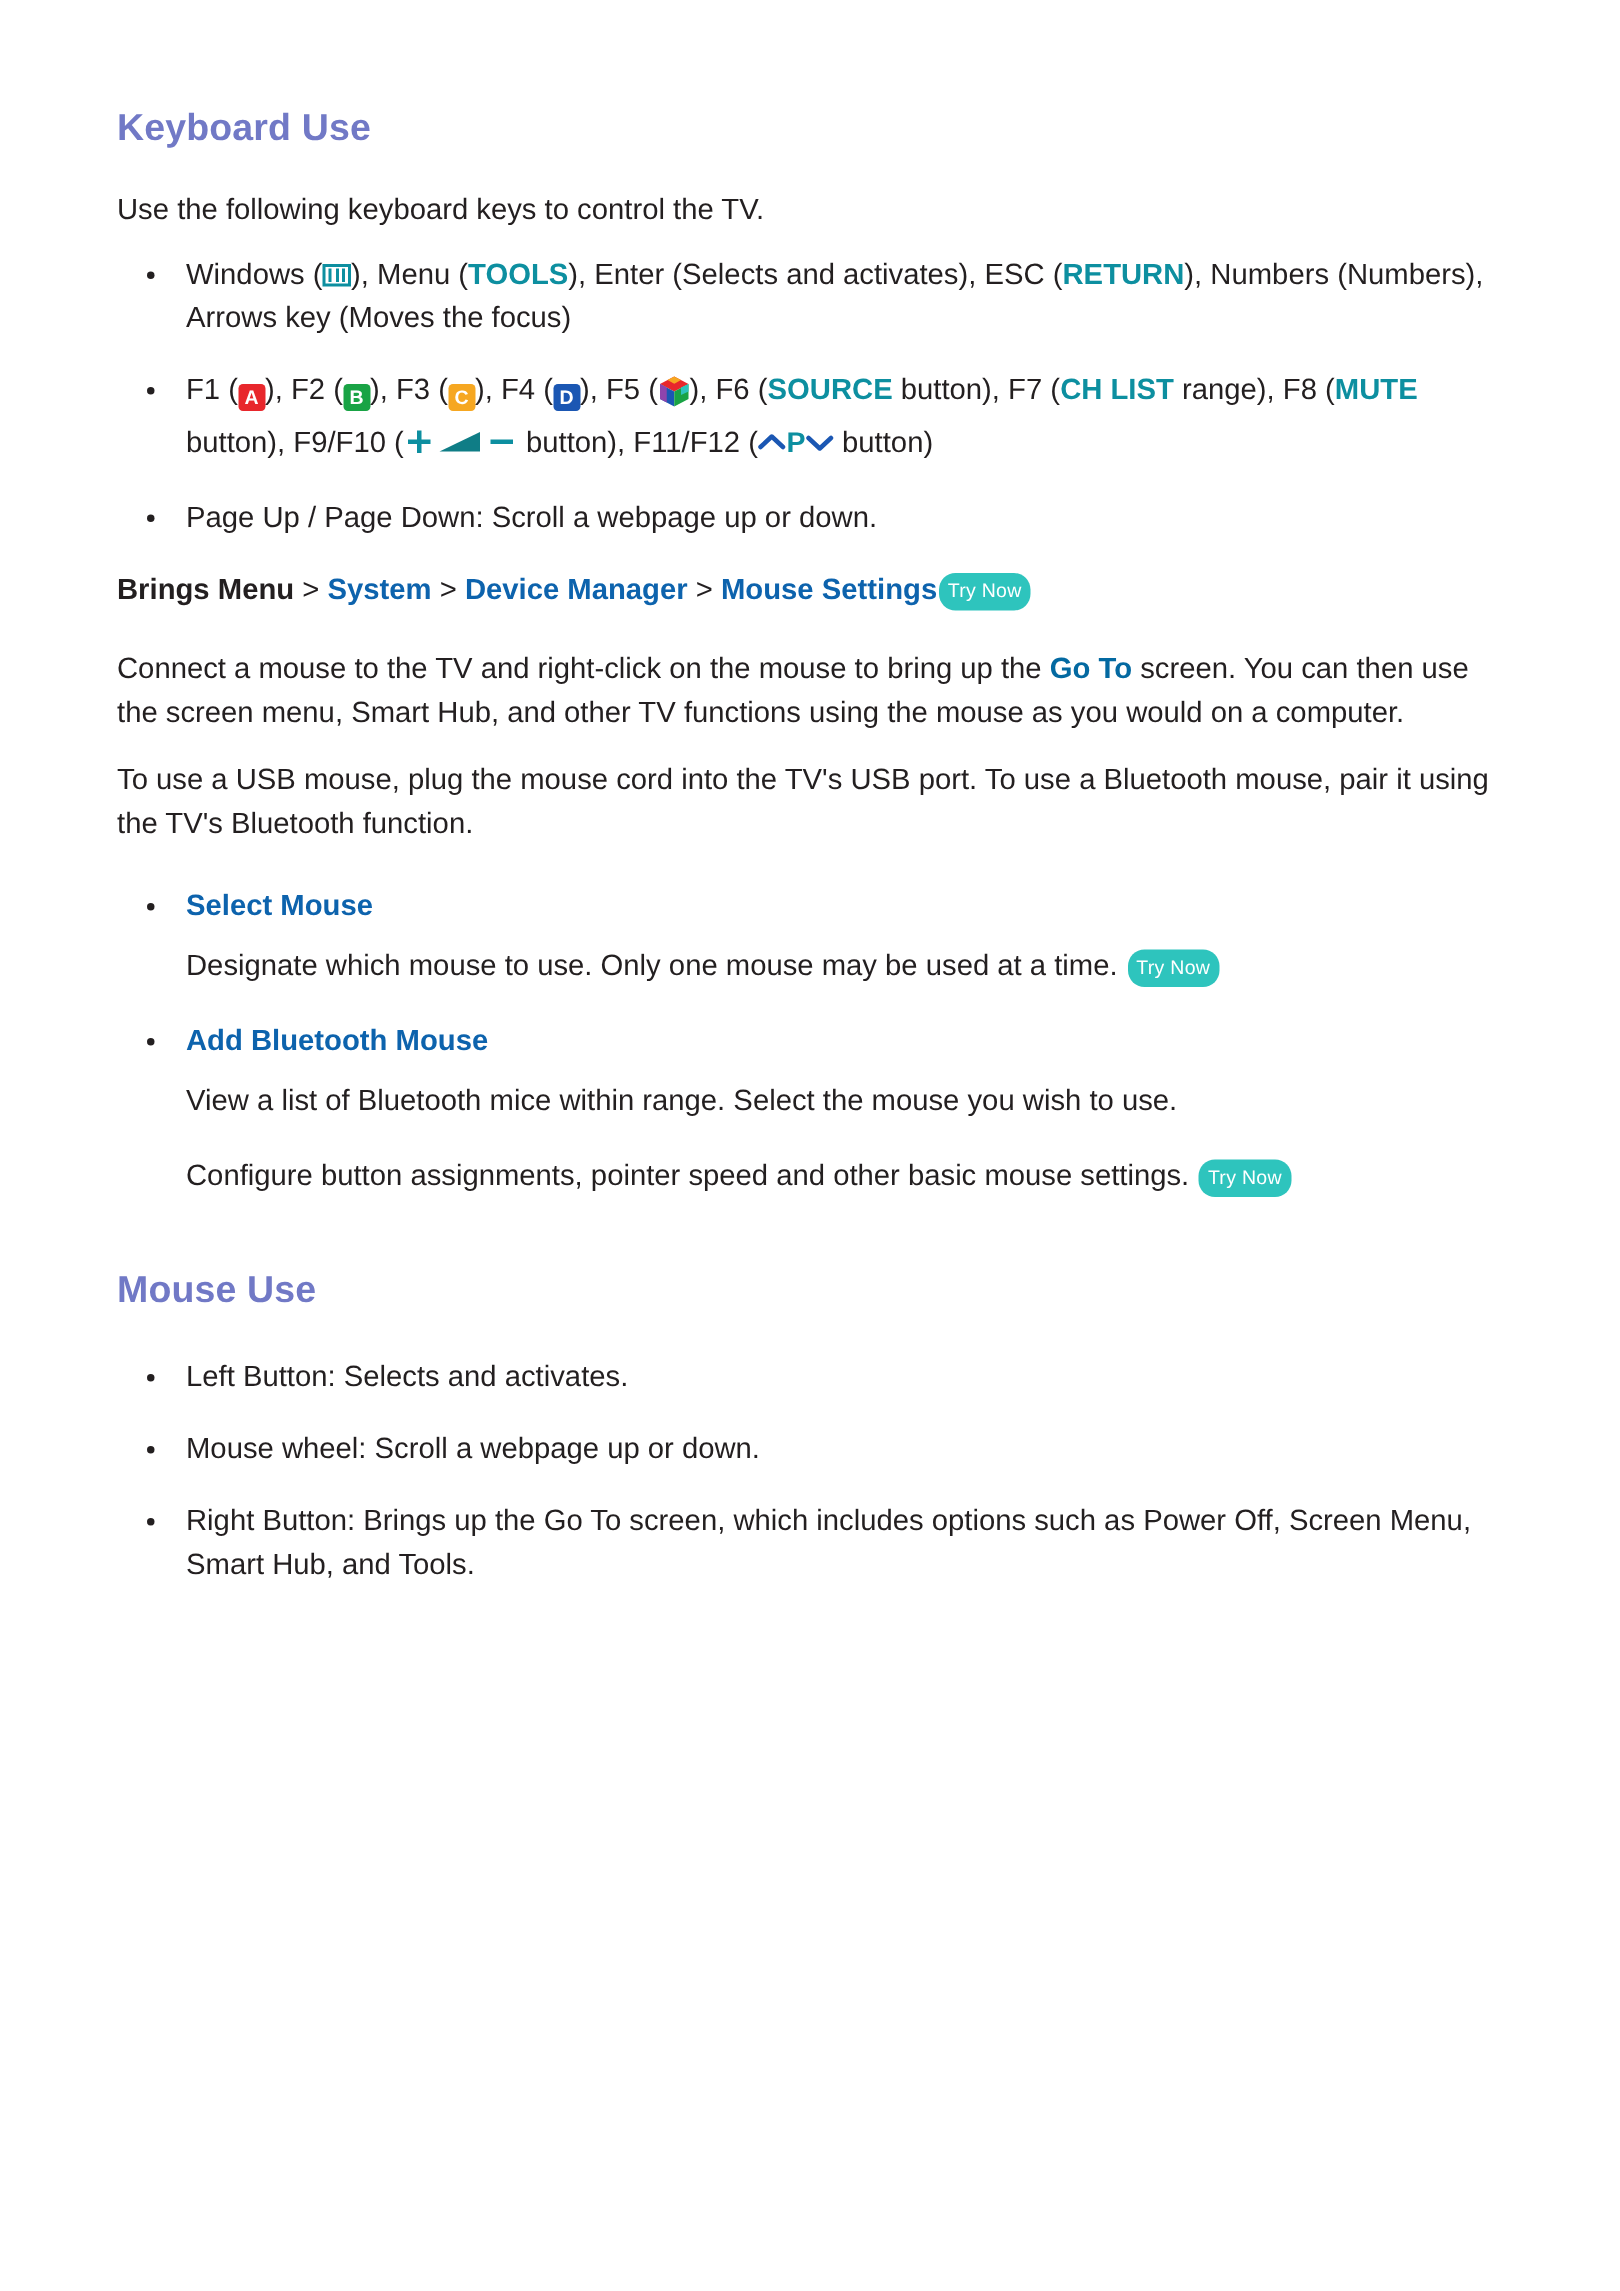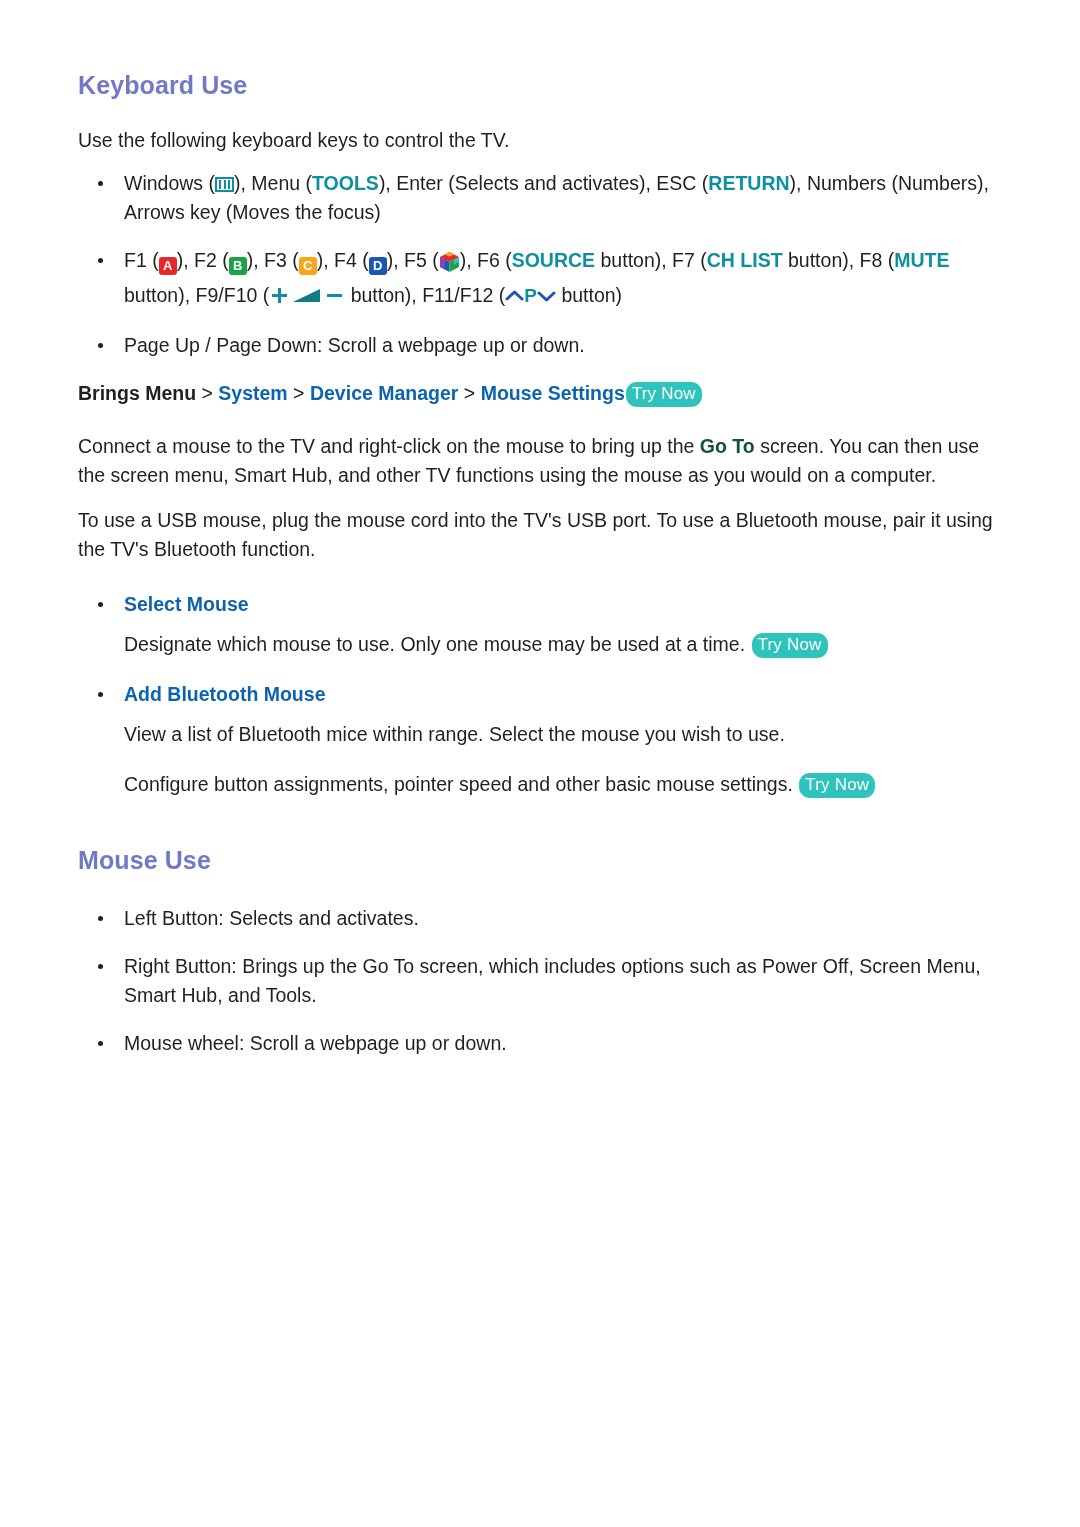--- a/index.html
+++ b/index.html
@@ -106,40 +106,40 @@
   .opt-desc {
     padding-left: 46px;
     font-size: 19.5px;
     line-height: 29px;
     margin-bottom: 21px;
     color: #231f20;
   }
 
   
   .teal { color: #0d8fa0; font-weight: bold; }
-  .blue { color: #14532d; font-weight: bold; }
+  .blue { color: #0369a1; font-weight: bold; }
   .dark-b { color: #231f20; font-weight: normal; }
   .bc-sep { color: #231f20; font-weight: normal; }
 
   .breadcrumb {
     font-size: 19.5px;
     line-height: 29px;
     font-weight: bold;
     margin: 0 0 24px 0;
     white-space: nowrap;
   }
   .breadcrumb .bc-root { color: #231f20; }
   .breadcrumb .bc-link { color: #0d63ad; }
 
   
   .trynow {
     display: inline-block;
     background: #2ec4bd;
     color: #ffffff;
-    font-size: 17px;
+    font-size: 13px;
     font-weight: normal;
     line-height: 20px;
     padding: 2px 6px 3px 6px;
     border-radius: 11px;
     vertical-align: 1px;
     margin-left: 1px;
     letter-spacing: 0.2px;
   }
 
   
@@ -212,21 +212,21 @@
 
     <li>
       <span>F1 (</span><span class="abcd a">A</span><span>), F2 (</span><span class="abcd b">B</span><span>), F3 (</span><span class="abcd c">C</span><span>), F4 (</span><span class="abcd d">D</span><span>), F5 (</span><span class="hub-ico"><svg width="21" height="22" viewBox="0 0 21 22">
             <polygon points="10.5,1 20,6 10.5,11 1,6" fill="#e8272c"></polygon>
             <polygon points="10.5,1 20,6 10.5,11 1,6" fill="none"></polygon>
             <polygon points="1,6 10.5,11 10.5,21 1,16" fill="#1b57b3"></polygon>
             <polygon points="10.5,11 20,6 20,16 10.5,21" fill="#19a345"></polygon>
             <polygon points="10.5,1 15,3.4 10.5,5.8 6,3.4" fill="#f6a721"></polygon>
             <polygon points="1,6 5.5,8.4 5.5,18.4 1,16" fill="#8e44ad"></polygon>
             <polygon points="15,8.4 20,6 20,11 15,13.4" fill="#2ec4bd"></polygon>
-          </svg></span><span>), F6 (</span><span class="teal">SOURCE</span><span> button), F7 (</span><span class="teal">CH LIST</span><span> button), F8 (</span><span class="teal">MUTE</span><span> button), F9/F10 (</span><span class="vol-ico"><svg width="17" height="17" viewBox="0 0 17 17">
+          </svg></span><span>), F6 (</span><span class="teal">SOURCE</span><span> button), F7 (</span><span class="teal">CH LIST</span><span> range), F8 (</span><span class="teal">MUTE</span><span> button), F9/F10 (</span><span class="vol-ico"><svg width="17" height="17" viewBox="0 0 17 17">
             <rect x="7" y="1" width="3" height="15" fill="#0d8fa0"></rect>
             <rect x="1" y="7" width="15" height="3" fill="#0d8fa0"></rect>
           </svg></span><span class="vol-ico"><svg width="30" height="17" viewBox="0 0 30 17">
             <polygon points="1,15 28,15 28,2" fill="#0f7d86"></polygon>
           </svg></span><span class="vol-ico"><svg width="17" height="17" viewBox="0 0 17 17">
             <rect x="1" y="7" width="15" height="3" fill="#0d8fa0"></rect>
           </svg></span><span> button), F11/F12 (</span><span class="ch-ico"><svg width="19" height="16" viewBox="0 0 19 16">
             <polyline points="2,11 9.5,4 17,11" fill="none" stroke="#1b57b3" stroke-width="3" stroke-linecap="round" stroke-linejoin="round"></polyline>
           </svg></span><span class="sym-p">P</span><span class="ch-ico"><svg width="19" height="16" viewBox="0 0 19 16">
             <polyline points="2,5 9.5,12 17,5" fill="none" stroke="#1b57b3" stroke-width="3" stroke-linecap="round" stroke-linejoin="round"></polyline>
@@ -258,17 +258,17 @@
     <li>
       <div class="opt-desc"><span>Configure button assignments, pointer speed and other basic mouse settings.</span>
         <span class="trynow">Try Now</span></div>
     </li>
   </ul>
 
   <h2 class="section-title" style="margin-top:48px; margin-bottom:30px;">Mouse Use</h2>
 
   <ul class="bullets">
     <li><span class="dark-b">Left Button</span><span>: Selects and activates.</span></li>
+    <li><span class="dark-b">Mouse wheel</span><span>: Scroll a webpage up or down.</span></li>
     <li><span class="dark-b">Right Button</span><span>: Brings up the Go To screen, which includes options such as Power Off, Screen Menu, Smart Hub, and Tools.</span></li>
-    <li><span class="dark-b">Mouse wheel</span><span>: Scroll a webpage up or down.</span></li>
   </ul>
 
 </div>
 
 </body></html>

